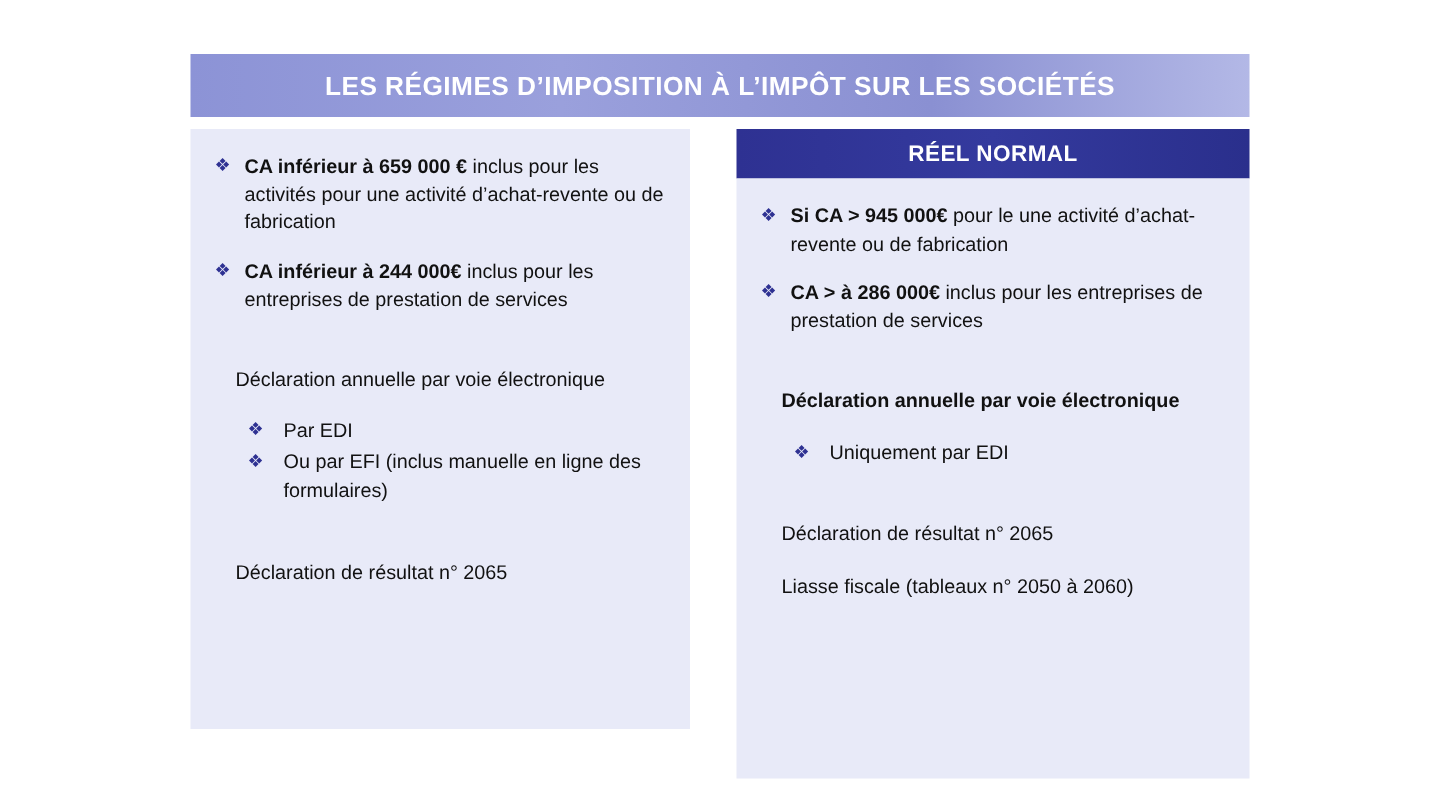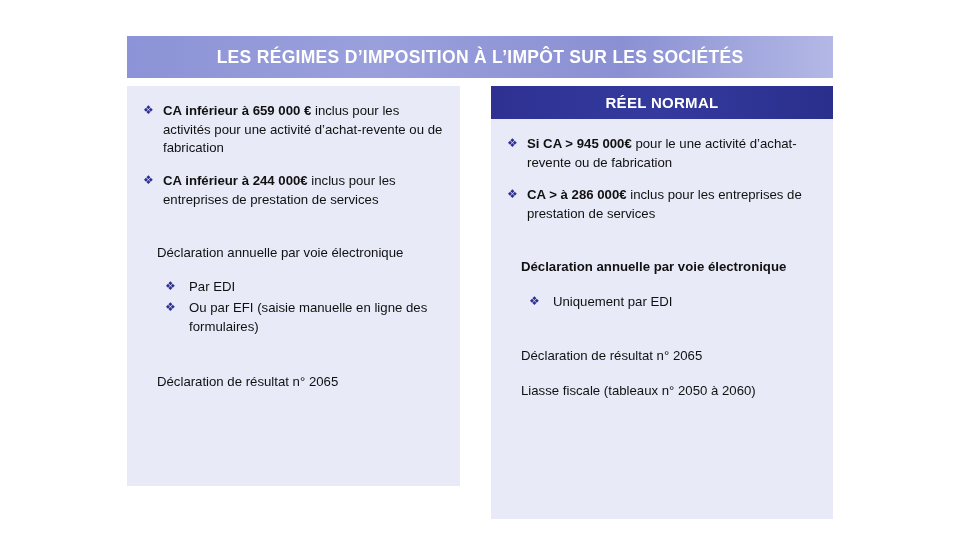--- a/index.html
+++ b/index.html
@@ -149,21 +149,21 @@
 
       <p class="para">Déclaration annuelle par voie électronique</p>
 
       <ul class="sub-bullets indent-block">
         <li>
           <span class="bullet-mark">❖</span>
           <span class="bullet-text">Par EDI</span>
         </li>
         <li>
           <span class="bullet-mark">❖</span>
-          <span class="bullet-text">Ou par EFI (saisie manuelle en ligne des formulaires)</span>
+          <span class="bullet-text">Ou par EFI (inclus manuelle en ligne des formulaires)</span>
         </li>
       </ul>
 
       <div class="spacer-md"></div>
 
       <p class="para">Déclaration de résultat n° 2065</p>
     </div>
   </div>
 
   <div class="col col-right">

